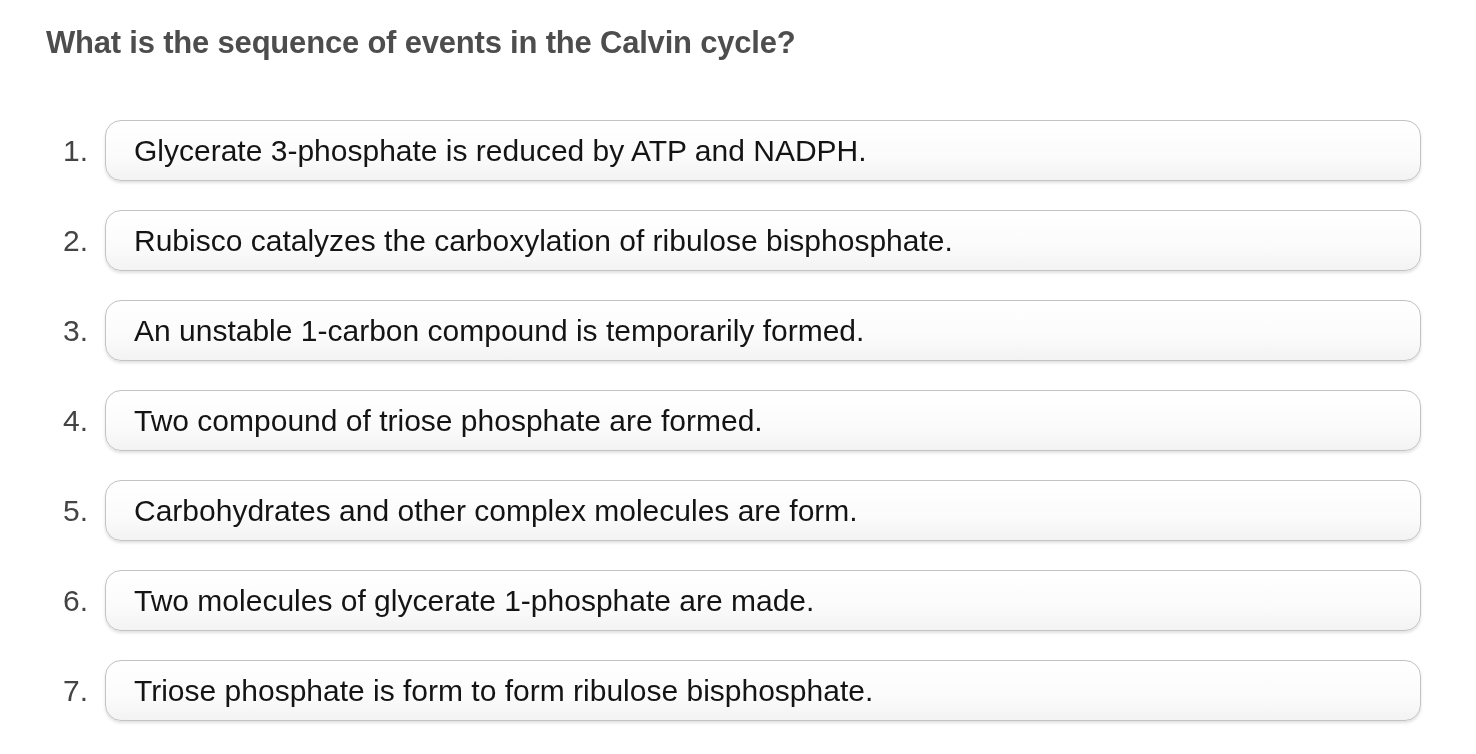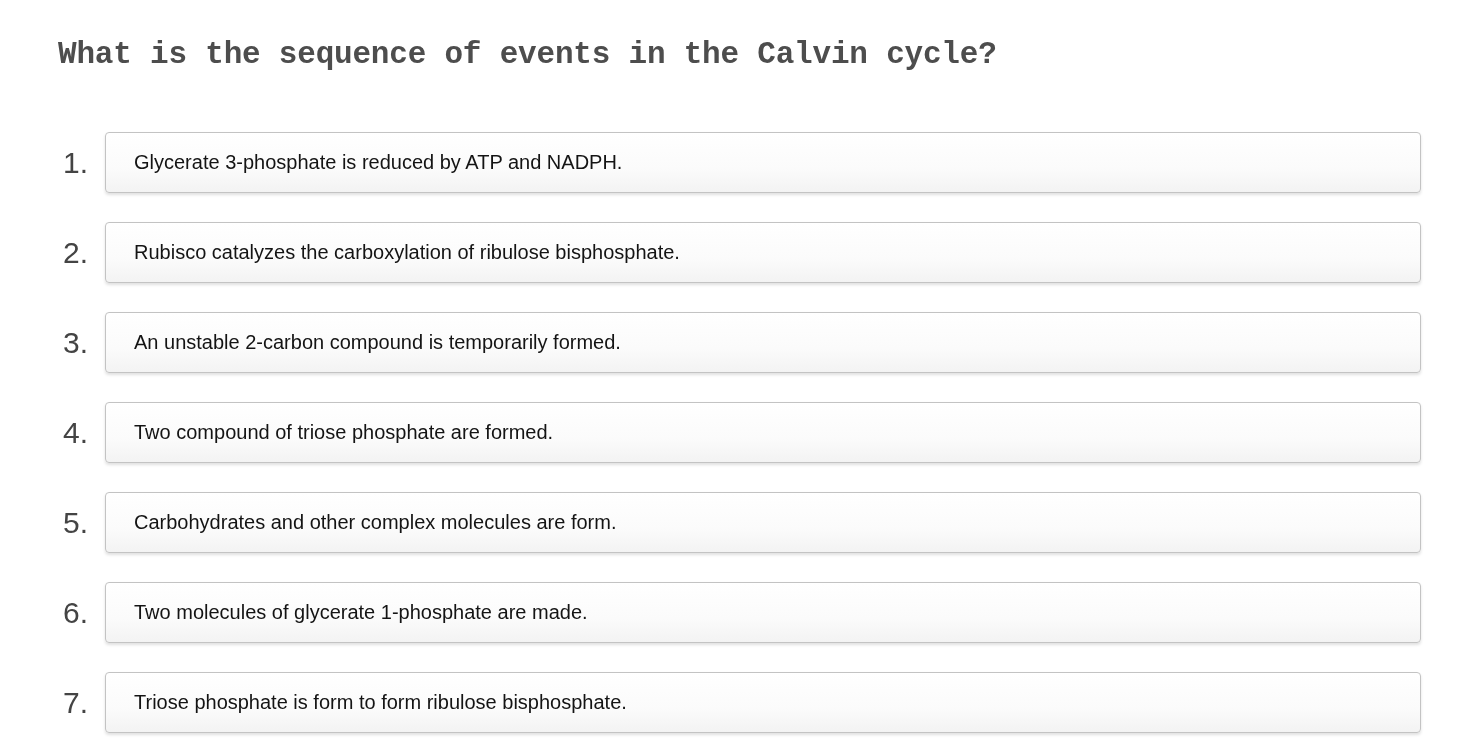--- a/index.html
+++ b/index.html
@@ -16,23 +16,22 @@
   }
   .page {
     padding: 20px 55px 0 42px;
     box-sizing: border-box;
   }
   .question-title {
     font-size: 31px;
     font-weight: bold;
     color: #4d4d4d;
     line-height: 1.2;
-    margin: 16px;
+    margin: 4px;
     letter-spacing: -0.2px;
-    font-family: Liberation Mono, monospace;
   }
   .sequence-list {
     margin-top: 59px;
   }
   .sequence-row {
     display: flex;
     align-items: center;
     margin-bottom: 29px;
   }
   .item-number {
@@ -41,27 +40,27 @@
     text-align: right;
     font-size: 30px;
     color: #444444;
     margin-right: 17px;
   }
   .option-box {
     flex: 1;
     height: 59px;
     box-sizing: content-box;
     border: 1px solid #c3c3c3;
-    border-radius: 4px;
+    border-radius: 16px;
     background: linear-gradient(#ffffff 0%, #fbfbfb 60%, #f3f3f3 100%);
     box-shadow: 0 2px 3px rgba(0,0,0,0.12);
     display: flex;
     align-items: center;
     padding-left: 28px;
-    font-size: 20px;
+    font-size: 30px;
     color: #141414;
     cursor: grab;
   }
 </style>
 </head>
 <body>
 
 <div class="page">
 
   <h1 class="question-title">What is the sequence of events in the Calvin cycle?</h1>
@@ -73,21 +72,21 @@
       <div class="option-box">Glycerate 3-phosphate is reduced by ATP and NADPH.</div>
     </div>
 
     <div class="sequence-row">
       <div class="item-number">2.</div>
       <div class="option-box">Rubisco catalyzes the carboxylation of ribulose bisphosphate.</div>
     </div>
 
     <div class="sequence-row">
       <div class="item-number">3.</div>
-      <div class="option-box">An unstable 2-carbon compound is temporarily formed.</div>
+      <div class="option-box">An unstable 1-carbon compound is temporarily formed.</div>
     </div>
 
     <div class="sequence-row">
       <div class="item-number">4.</div>
       <div class="option-box">Two compound of triose phosphate are formed.</div>
     </div>
 
     <div class="sequence-row">
       <div class="item-number">5.</div>
       <div class="option-box">Carbohydrates and other complex molecules are form.</div>

